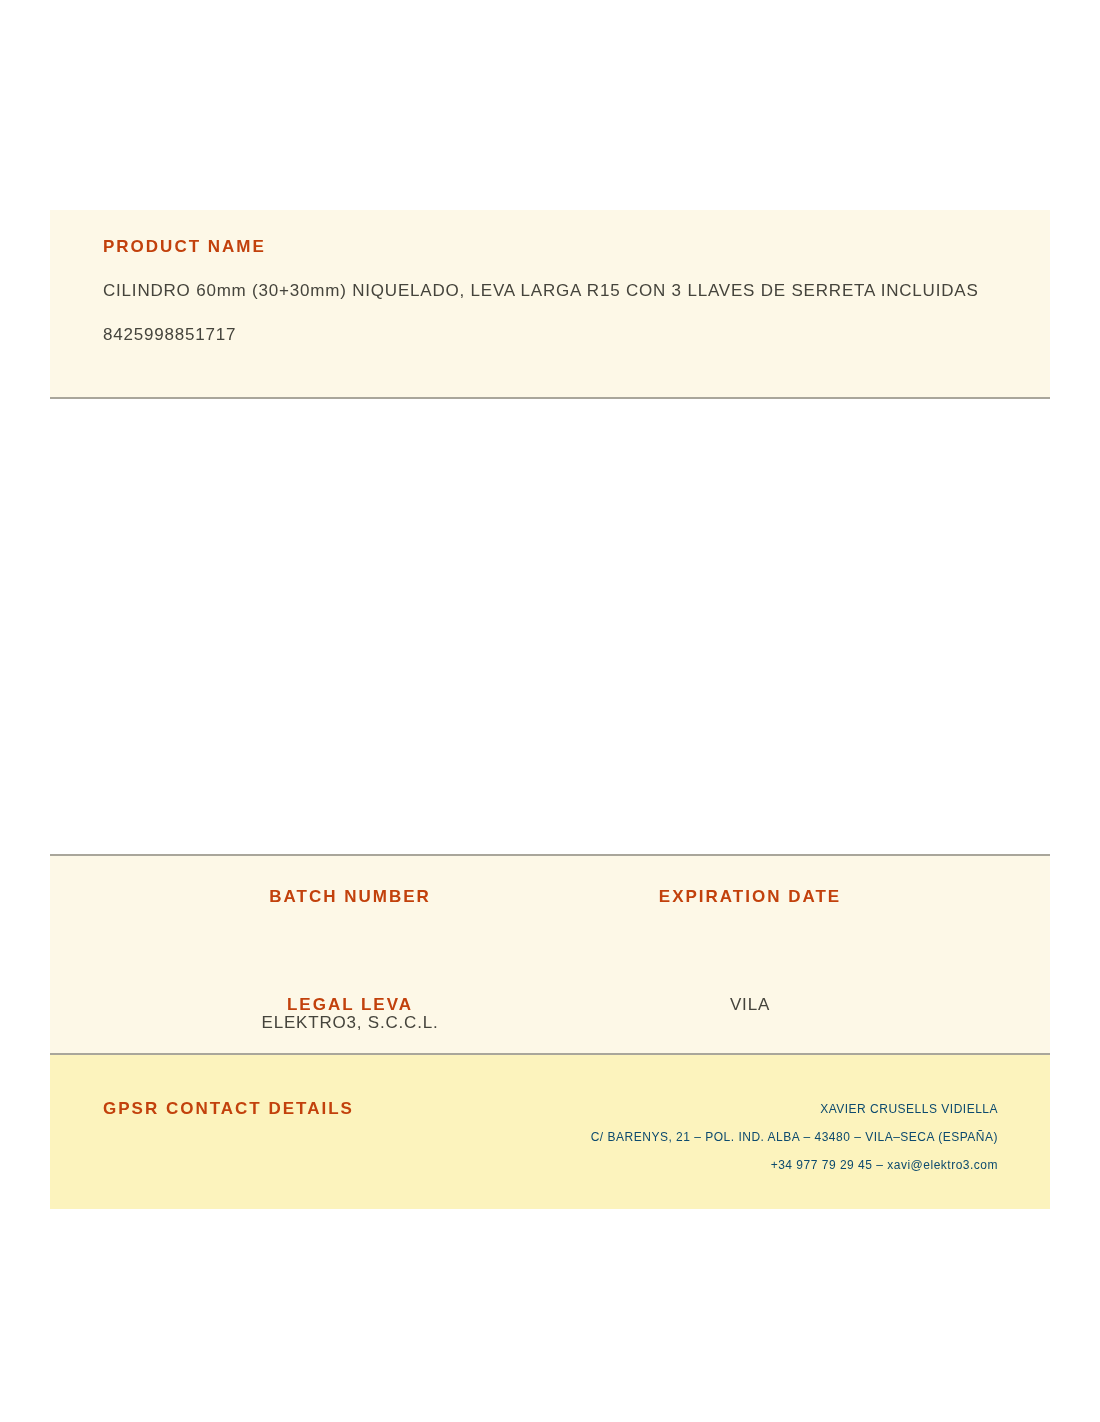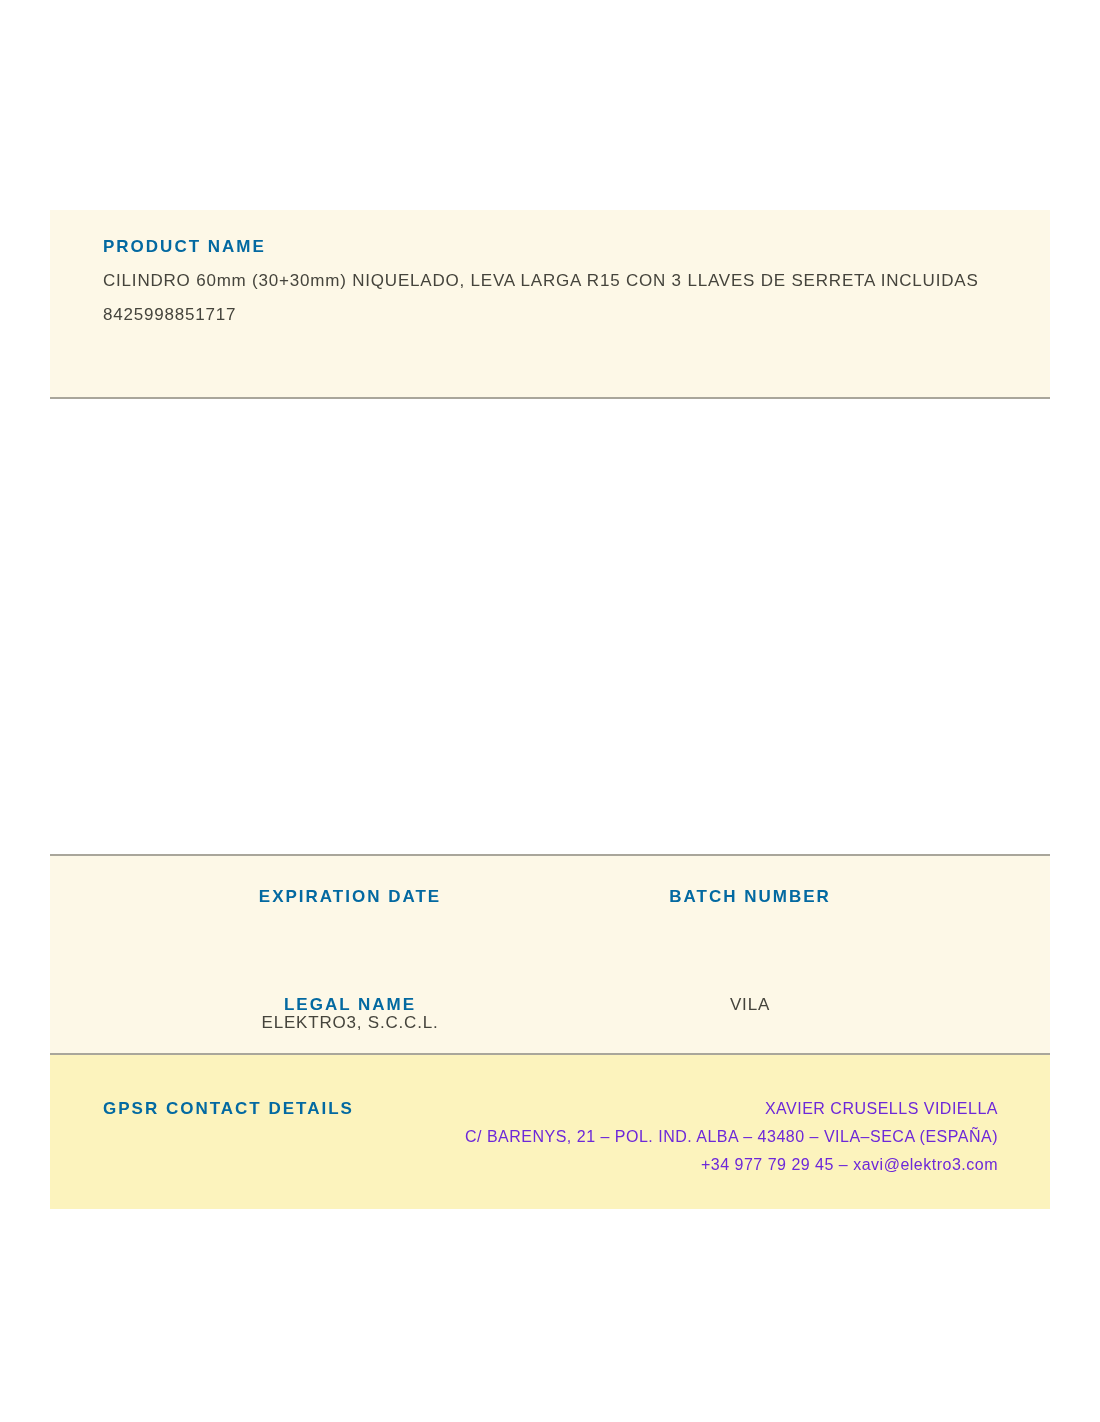--- a/index.html
+++ b/index.html
@@ -61,66 +61,66 @@
     display: flex;
     justify-content: space-between;
     align-items: flex-start;
   }
   
   .label {
     font-size: 17px;
     font-weight: bold;
     letter-spacing: 2px;
     line-height: 18px;
-    color: #0369a1;
+    color: #c2410c;
   }
   .value {
     font-size: 17px;
     font-weight: normal;
     letter-spacing: 0.8px;
     line-height: 18px;
     color: #45443c;
   }
-  .product-panel .value { margin-top: 16px; }
+  .product-panel .value { margin-top: 26px; }
   .product-panel .ean-label { margin-top: 46px; }
   .batch-grid .value { min-height: 18px; }
   .gpsr-right {
     text-align: right;
-    font-size: 16px;
+    font-size: 12px;
     letter-spacing: 0.5px;
     line-height: 28px;
-    color: #6d28d9;
+    color: #0c4a6e;
   }
   .gpsr-label {
     line-height: 28px;
   }
 </style>
 </head>
 <body>
 
 <div class="sheet">
 
   <section class="panel product-panel">
     <div class="label">PRODUCT NAME</div>
     <div class="value">CILINDRO 60mm (30+30mm) NIQUELADO, LEVA LARGA R15 CON 3 LLAVES DE SERRETA INCLUIDAS</div>
     <div class="value">8425998851717</div>
   </section>
 
   <section class="panel batch-panel">
     <div class="batch-grid">
       <div class="cell">
+        <div class="label">BATCH NUMBER</div>
+        <div class="value"></div>
+      </div>
+      <div class="cell">
         <div class="label">EXPIRATION DATE</div>
         <div class="value"></div>
       </div>
-      <div class="cell">
-        <div class="label">BATCH NUMBER</div>
-        <div class="value"></div>
-      </div>
       <div class="cell row2">
-        <div class="label">LEGAL NAME</div>
+        <div class="label">LEGAL LEVA</div>
         <div class="value">ELEKTRO3, S.C.C.L.</div>
       </div>
       <div class="cell row2">
         <div class="value">VILA</div>
       </div>
     </div>
   </section>
 
   <section class="panel gpsr-panel">
     <div class="label gpsr-label">GPSR CONTACT DETAILS</div>

